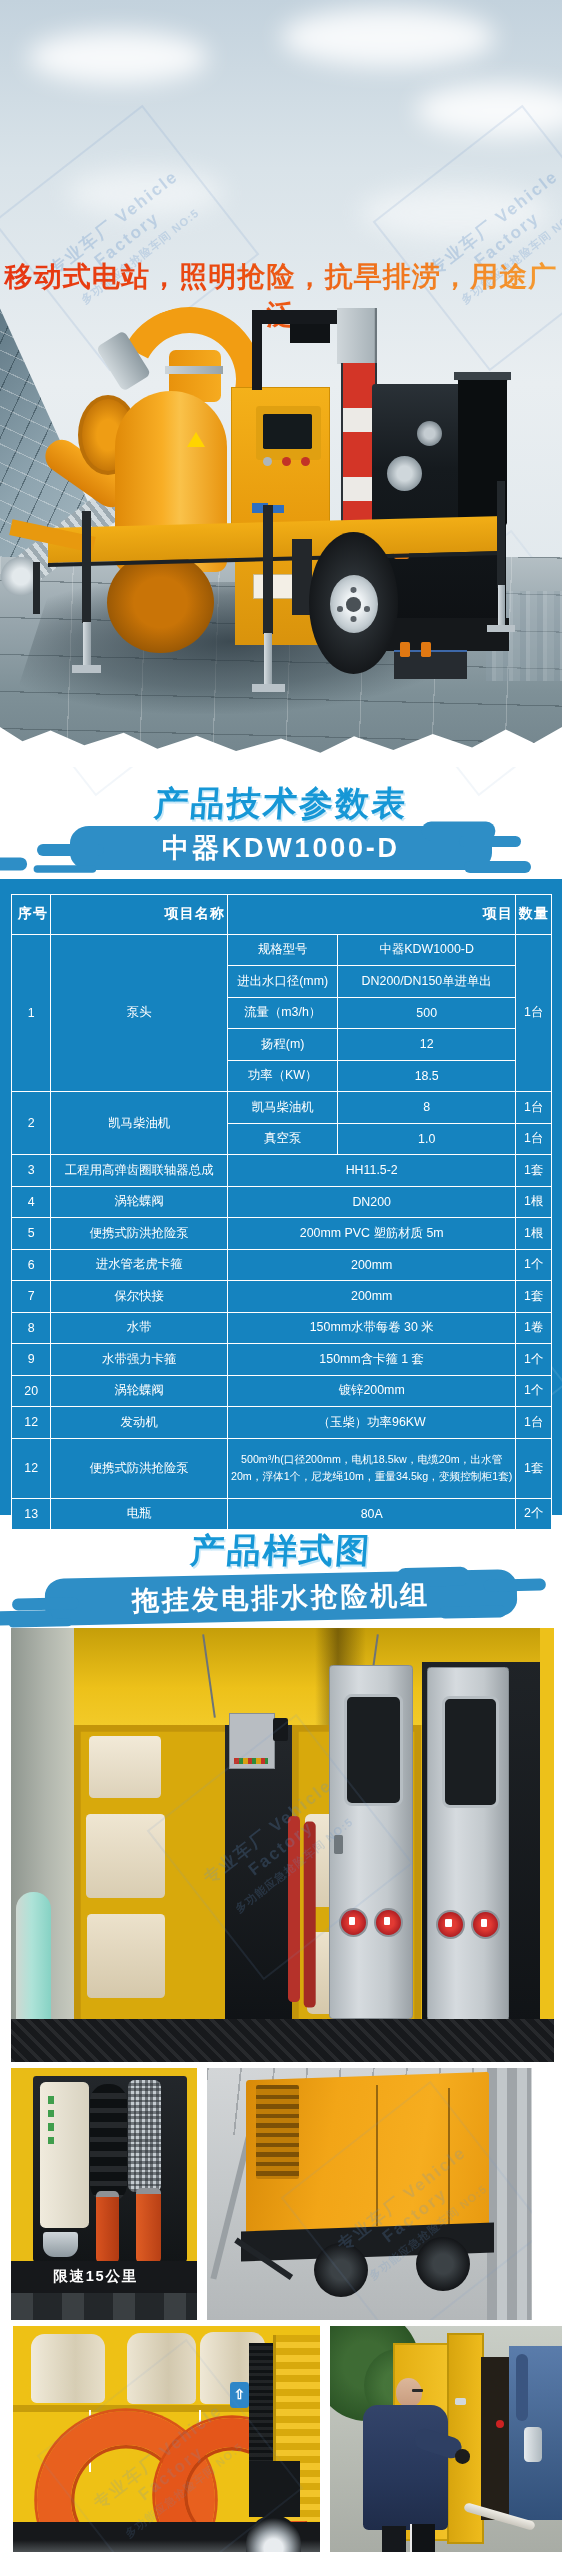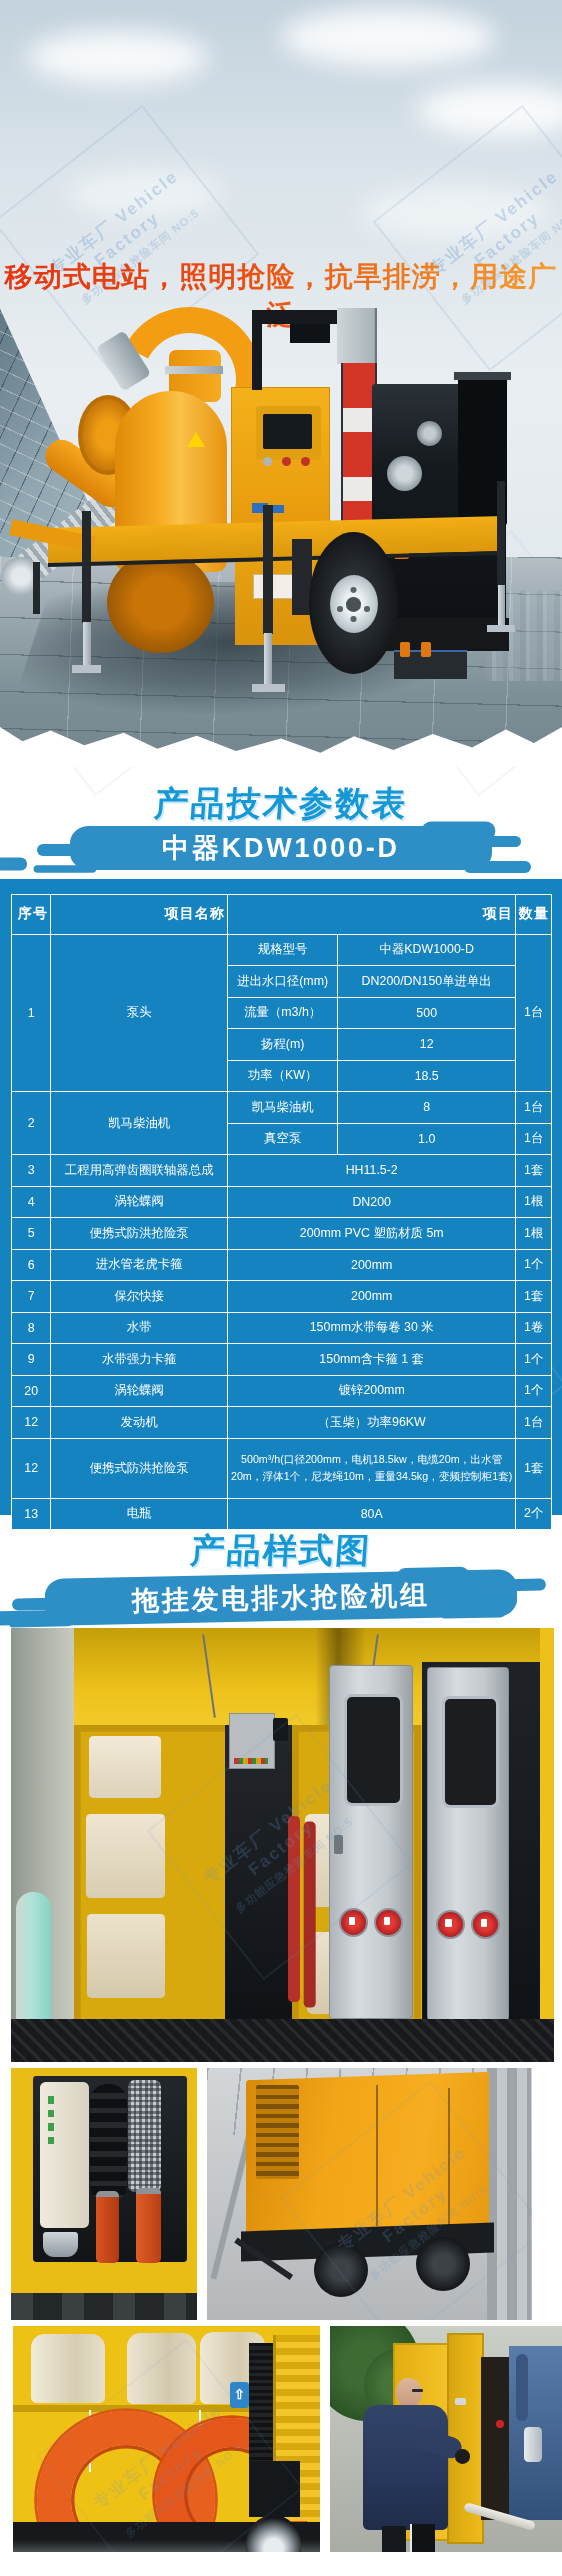--- a/index.html
+++ b/index.html
@@ -370,20 +370,23 @@
 
   <div class="photo" style="left:11.2px;top:2068px;width:186px;height:252px;background:#e9bc16;">
     <div class="abs" style="left:21.4px;top:7.9px;width:154px;height:186px;background:linear-gradient(180deg,#23272b,#121517);border-radius:3.4px;"></div>
     <div class="abs" style="left:29px;top:13.5px;width:49px;height:146px;border-radius:5.6px;background:linear-gradient(90deg,#f0ebdd,#d8d2c0);"></div>
     <div class="abs" style="left:37px;top:28px;width:5.6px;height:51px;background:repeating-linear-gradient(180deg,#3f9e4c 0 7.9px,transparent 7.9px 13.5px);"></div>
     <div class="abs" style="left:79px;top:15.7px;width:37px;height:118px;border-radius:17px;background:repeating-linear-gradient(180deg,#0e1113 0 9px,#26292c 9px 14.6px);"></div>
     <div class="abs" style="left:117px;top:12.4px;width:33px;height:112px;border-radius:6.7px;background:repeating-linear-gradient(0deg,rgba(40,45,50,0.55) 0 2.8px,transparent 2.8px 5.6px),repeating-linear-gradient(90deg,rgba(40,45,50,0.55) 0 2.8px,transparent 2.8px 5.6px),#c4cbd0;"></div>
     <div class="abs" style="left:31.5px;top:164px;width:35px;height:25px;background:linear-gradient(180deg,#cfd6da,#8d989f);border-radius:3.4px 3.4px 11.2px 11.2px;"></div>
     <div class="abs" style="left:85px;top:123px;width:22.5px;height:66px;border-radius:5px;background:linear-gradient(90deg,#d9531f,#b03a12);border-top:6.7px solid #8e9296;"></div>
     <div class="abs" style="left:125px;top:120px;width:25px;height:69px;border-radius:5px;background:linear-gradient(90deg,#e05d24,#b84015);border-top:6.7px solid #8e9296;"></div>
+    <div class="speed-band" style="left:0;top:193px;width:100%;height:31.5px;">
+      <span class="speed-text">限速15公里</span>
+    </div>
     <div class="abs" style="left:0;top:225px;width:100%;height:27px;background:repeating-linear-gradient(90deg,#3a3f42 0 22.5px,#23272a 22.5px 51px);"></div>
   </div>
 
   <div class="photo" style="left:207px;top:2068px;width:325px;height:252px;background:linear-gradient(180deg,#d3d6d8,#c2c6c8 55%,#b4b8ba);">
     <div class="abs" style="left:0;top:0;width:100%;height:67px;background:repeating-linear-gradient(96deg,rgba(120,126,131,0.5) 0 1.7px,transparent 1.7px 33px);"></div>
     <div class="abs" style="left:280px;top:0;width:44px;height:100%;background:repeating-linear-gradient(90deg,#9fa4a8 0 10px,#c2c7ca 10px 20px);"></div>
     <div class="abs" style="left:21.4px;top:67px;width:5.6px;height:146px;background:#9aa0a4;transform:rotate(14deg);"></div>
     <div class="abs" style="left:39px;top:7.9px;width:243px;height:160px;transform:skewY(-2deg);background:linear-gradient(100deg,#d88a08 0%,#f2a517 35%,#f6ad1f 70%,#e89a10 100%);border-radius:3.4px;"></div>
     <div class="abs" style="left:49px;top:17px;width:43px;height:94px;background:repeating-linear-gradient(180deg,rgba(70,45,5,0.55) 0 4.5px,transparent 4.5px 9.6px),#c07d08;border-radius:2.2px;"></div>
     <div class="abs" style="left:169px;top:17px;width:1.7px;height:141px;background:rgba(90,60,8,0.6);"></div>

